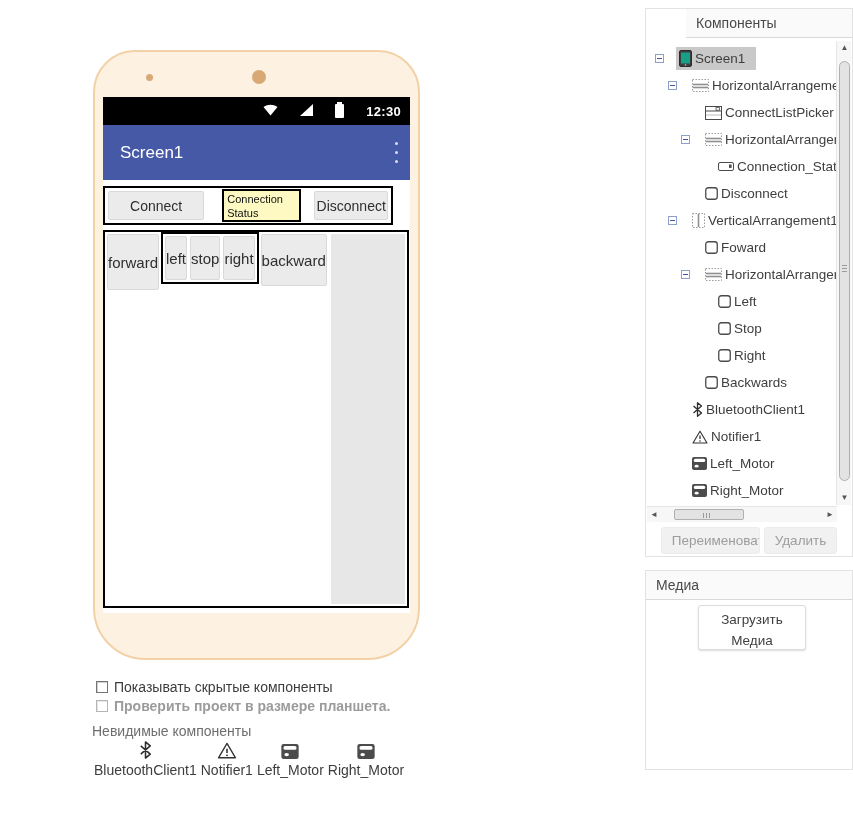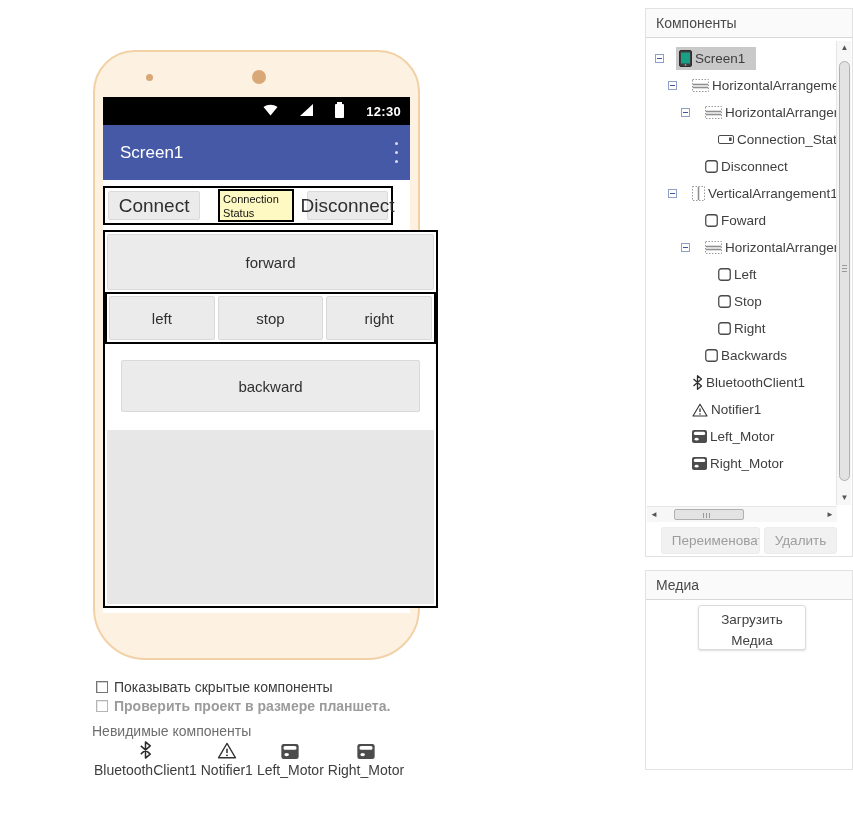--- a/index.html
+++ b/index.html
@@ -18,52 +18,52 @@
   .statusbar .time{color:#fff;font-size:13px;font-weight:bold;letter-spacing:.3px;}
   .battery{width:9px;height:14px;background:#fff;border-radius:1px;position:relative;}
   .battery:before{content:"";position:absolute;top:-2px;left:2px;width:5px;height:2px;background:#fff;}
   .titlebar{height:55px;background:#4659a6;display:flex;align-items:center;position:relative;}
   .titlebar .ttl{color:#fff;font-size:17px;padding-left:17px;}
   .menu-dots{position:absolute;right:12px;top:17px;width:3px;height:21px;display:flex;flex-direction:column;justify-content:space-between;}
   .menu-dots i{width:3px;height:3px;border-radius:50%;background:rgba(255,255,255,.8);}
   .content{position:relative;height:433px;background:#fff;}
   .row-box{position:absolute;left:0;top:6px;width:290px;height:39px;border:2px solid #000;
     background:#fff;display:flex;align-items:center;padding:0 3px;}
-  .mbtn{background:#ebebeb;border:1px solid #d9d9d9;border-radius:2px;font-size:19px;color:#2f2f2f;
+  .mbtn{background:#ebebeb;border:1px solid #d9d9d9;border-radius:2px;font-size:14px;color:#2f2f2f;
     display:flex;align-items:center;justify-content:center;}
   .btn-connect{width:106px;height:29px;}
   .cs-box{width:87px;align-self:stretch;margin:1px 0 1px 18px;border:2px solid #000;background:#fef9c3;}
   .cs-label{font-size:11px;line-height:1.25;color:#111;padding:2px 3px;text-align:left;}
   .btn-disconnect{width:81px;height:29px;margin-left:13px;}
-  .vert-box{position:absolute;left:0;top:50px;width:335px;height:378px;border:2px solid #000;
-    background:#fff;display:flex;flex-direction:column;}
+  .vert-box{position:absolute;left:0;top:50px;width:306px;height:378px;border:2px solid #000;
+    background:#fff;display:flex;}
   .btn-forward{margin:2px;height:56px;font-size:15px;}
   .lsr-box{border:2px solid #000;height:52px;display:flex;align-items:stretch;padding:2px;gap:3px;}
   .lsr-box .mbtn{flex:1;font-size:15px;}
-  .btn-backward{margin:16px;height:52px;font-size:15px;}
+  .btn-backward{margin:2px;height:52px;font-size:15px;}
   .vfiller{flex:1;margin:2px;background:#e7e7e7;}
 
   
   .opt-row{position:absolute;left:96px;display:flex;align-items:center;gap:6px;font-size:14px;}
   .cbox{width:12px;height:12px;background:#fff;border:1px solid #757575;box-shadow:inset 1px 1px 0 #cfcfcf;}
   .cbox.light{border-color:#b5b5b5;box-shadow:inset 1px 1px 0 #e8e8e8;}
   .opt1-label{color:#3c3c3c;}
   .opt2-label{color:#9b9b9b;font-weight:bold;}
   .invisible-heading{position:absolute;left:92px;top:723px;width:320px;
     color:#6e6e6e;font-size:14px;}
   .inv-row{position:absolute;left:94px;top:740px;display:flex;gap:4px;align-items:flex-end;}
   .inv-item{display:flex;flex-direction:column;align-items:center;}
   .inv-item .ic{height:19px;display:flex;align-items:flex-end;}
   .inv-item .nm{font-size:14px;color:#3d3d3d;margin-top:3px;white-space:nowrap;}
 
   
   .panel{position:absolute;left:645px;width:208px;background:#fff;border:1px solid #e2e2e2;}
   .panel-hd{height:29px;background:#fafafa;border-bottom:1px solid #d8d8d8;display:flex;
     align-items:center;padding-left:10px;font-size:14px;color:#4a4a4a;}
-  #components-panel{top:8px;height:549px;}
+  #components-panel{top:8px;height:549px;padding-left:40px;}
   #media-panel{top:570px;height:200px;}
 
   .tree-viewport{position:absolute;left:0;top:30px;width:191px;height:466px;overflow:hidden;background:#fff;padding-top:6px;}
   .trow{display:flex;align-items:center;height:27px;white-space:nowrap;}
   .expander{width:9px;height:9px;border:1px solid #8fa0c8;background:#fff;position:relative;
     margin-right:12px;flex:none;}
   .expander:after{content:"";position:absolute;left:1px;top:3px;width:5px;height:1px;background:#41549c;}
   .exp-spacer{width:21px;flex:none;}
   .tsel{display:inline-flex;align-items:center;gap:3px;padding:3px 4px 3px 3px;}
   .tsel.sel{background:#c9c9c9;padding-right:11px;}
@@ -222,20 +222,34 @@
               <svg width="17" height="13" viewBox="0 0 17 13">
                 <rect x="0.5" y="0.5" width="16" height="12" fill="none" stroke="#9a9a9a" stroke-dasharray="1.5,1.5"></rect>
                 <line x1="1" y1="5.5" x2="16" y2="5.5" stroke="#8f8f8f" stroke-width="1.6"></line>
                 <line x1="1" y1="8.5" x2="16" y2="8.5" stroke="#8f8f8f" stroke-width="1.6"></line>
               </svg>
             </span>
             <span class="tlabel">HorizontalArrangement1</span>
           </span>
         </div>
         <div class="trow" style="padding-left: 35px;">
+          <span class="exp-spacer"></span>
+          <span class="tsel">
+            <span class="tico">
+              <svg width="17" height="14" viewBox="0 0 17 14">
+                <rect x="0.5" y="0.5" width="16" height="13" fill="#fff" stroke="#4a4a4a"></rect>
+                <line x1="1" y1="5" x2="16" y2="5" stroke="#4a4a4a"></line>
+                <line x1="1" y1="9" x2="16" y2="9" stroke="#bbb"></line>
+                <rect x="11" y="1.6" width="3.4" height="2.6" fill="none" stroke="#4a4a4a" stroke-width="0.8"></rect>
+              </svg>
+            </span>
+            <span class="tlabel">ConnectListPicker</span>
+          </span>
+        </div>
+        <div class="trow" style="padding-left: 35px;">
           <span class="expander"></span>
           <span class="tsel">
             <span class="tico">
               <svg width="17" height="13" viewBox="0 0 17 13">
                 <rect x="0.5" y="0.5" width="16" height="12" fill="none" stroke="#9a9a9a" stroke-dasharray="1.5,1.5"></rect>
                 <line x1="1" y1="5.5" x2="16" y2="5.5" stroke="#8f8f8f" stroke-width="1.6"></line>
                 <line x1="1" y1="8.5" x2="16" y2="8.5" stroke="#8f8f8f" stroke-width="1.6"></line>
               </svg>
             </span>
             <span class="tlabel">HorizontalArrangement2</span>

